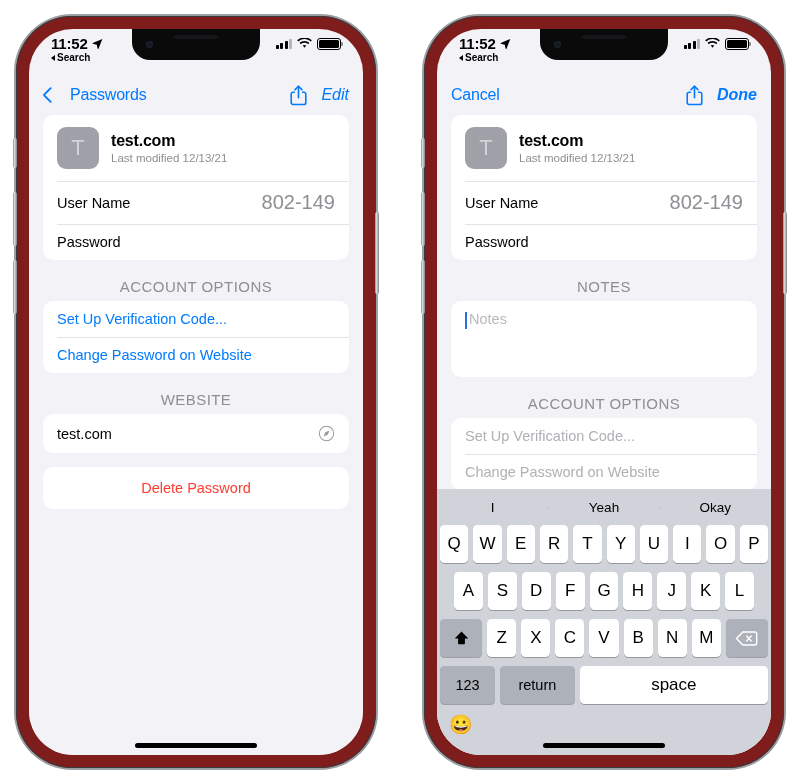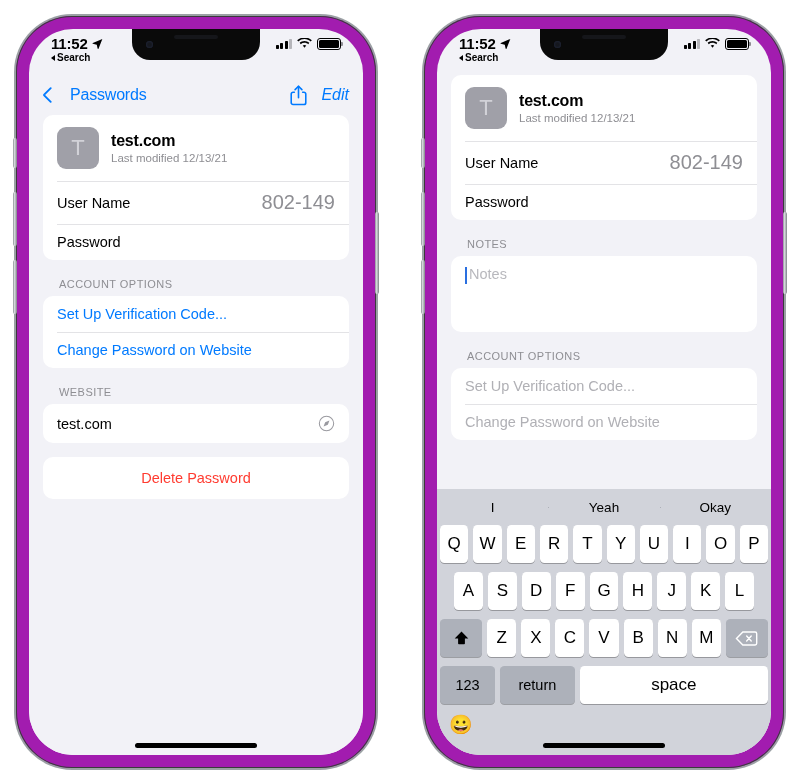--- a/index.html
+++ b/index.html
@@ -9,21 +9,21 @@
     font-family: "Liberation Sans", sans-serif;
     overflow: hidden;
   }
   .stage { position: relative; width: 800px; height: 784px; }
 
   
   .phone {
     position: absolute;
     width: 360px; height: 752px;
     border-radius: 56px;
-    background: #a21caf;
+    background: #7f1d1d;
     box-shadow: 0 0 0 2px #9ba0a4, inset 0 0 0 1px #3a3a3c;
     padding: 13px;
   }
   .phone.left  { left: 16px;  top: 16px; }
   .phone.right { left: 424px; top: 16px; }
 
   .btn-side {
     position: absolute;
     background: linear-gradient(90deg,#8d9296,#d7dbde 40%,#7e8387);
     border-radius: 2px;
@@ -162,24 +162,25 @@
   .row + .row::before, .hdr-row + .row::before {
     content:""; position:absolute; left:14px; right:0; top:0;
     height:1px; background:#e3e3e6;
   }
   .row .label { color: #000; }
   .row .value { color: #8e8e93; font-size: 20px; }
   .row.link .label { color: #007aff; }
   .row.dim .label { color: #b0b0b5; }
 
   .section-title {
-    font-size: 11px;
+    font-size: 15px;
     color: #8e8e93;
     letter-spacing: .45px;
     padding: 18px 16px 6px 16px;
+    text-align: center;
   }
   .gap { height: 14px; }
 
   .web-row { display:flex; align-items:center; justify-content:space-between; padding: 11px 14px; }
   .web-row .txt { font-size: 14.5px; color:#000; }
   .compass { width: 17px; height: 17px; display:block; }
 
   .danger-card {
     background:#fff; border-radius:10px;
     padding: 12px; text-align:center;
@@ -395,20 +396,33 @@
             <path d="M8 5.1c1.6 0 3 .6 4.1 1.6l1.2-1.4A8.1 8.1 0 0 0 8 3.2c-2 0-3.9.8-5.3 2.1l1.2 1.4A6 6 0 0 1 8 5.1z" fill="#000"></path>
             <path d="M8 1.2c2.6 0 5 1 6.8 2.6L16 2.4A11.7 11.7 0 0 0 8 -.6 11.7 11.7 0 0 0 0 2.4l1.2 1.4A10 10 0 0 1 8 1.2z" fill="#000"></path>
           </svg>
           <span class="battery">
             <span class="fill"></span>
               <span class="cap"></span>
           </span>
         </div>
       </div>
 
+      <div class="navbar">
+        <div class="nav-left">
+          <span class="nav-label">Cancel</span>
+        </div>
+        <div class="nav-right">
+          <svg class="share-icon" viewBox="0 0 18 22">
+            <path d="M9 1.3v12" stroke="#007aff" stroke-width="1.7" fill="none" stroke-linecap="round"></path>
+            <path d="M5.4 4.8 9 1.2l3.6 3.6" stroke="#007aff" stroke-width="1.7" fill="none" stroke-linecap="round" stroke-linejoin="round"></path>
+            <path d="M4.6 7.6H3.2A1.9 1.9 0 0 0 1.3 9.5v9.2a1.9 1.9 0 0 0 1.9 1.9h11.6a1.9 1.9 0 0 0 1.9-1.9V9.5a1.9 1.9 0 0 0-1.9-1.9h-1.4" stroke="#007aff" stroke-width="1.7" fill="none" stroke-linecap="round"></path>
+          </svg>
+          <span class="nav-action bold">Done</span>
+        </div>
+      </div>
 
       <div class="content">
         <div class="card">
           <div class="hdr-row">
             <div class="site-icon">T</div>
             <div class="site-meta">
               <div class="site-name">test.com</div>
               <div class="site-sub">Last modified 12/13/21</div>
             </div>
           </div>

